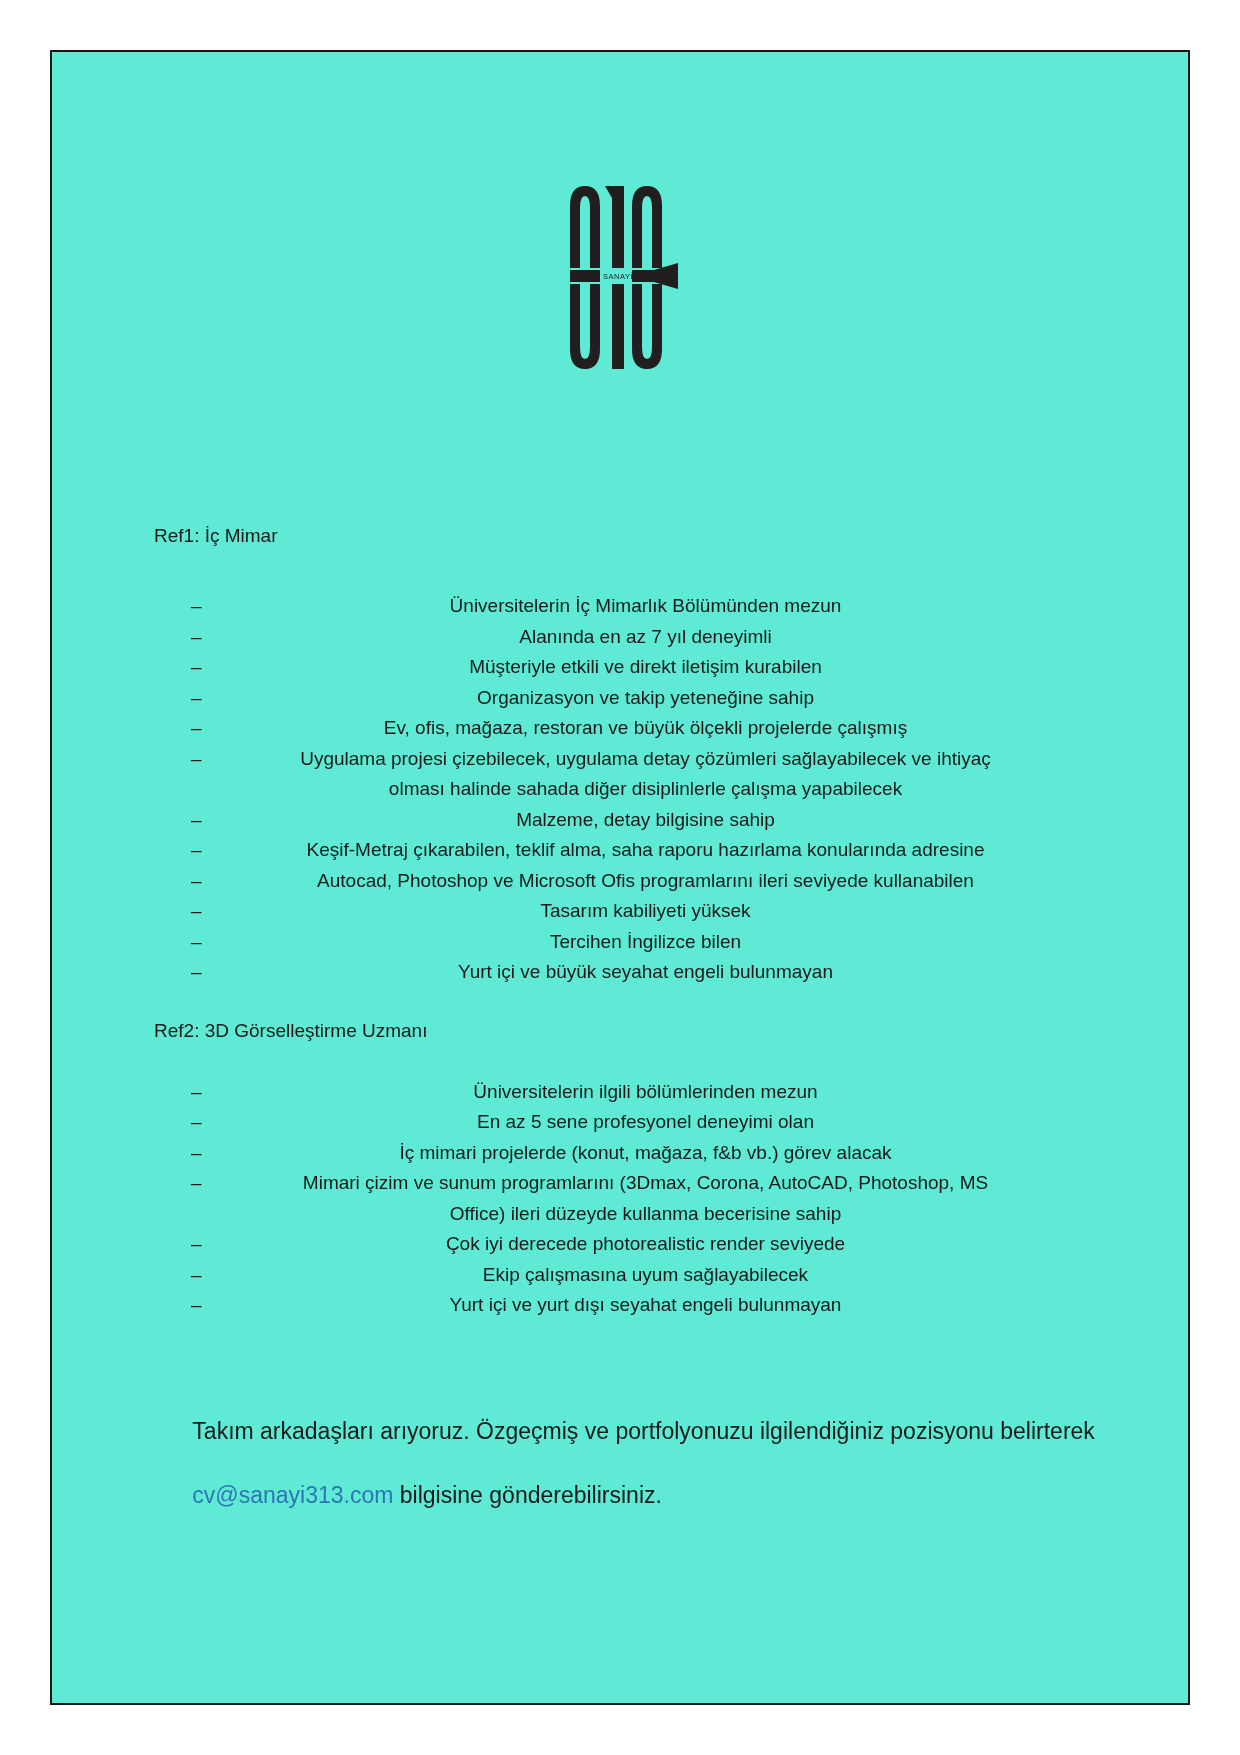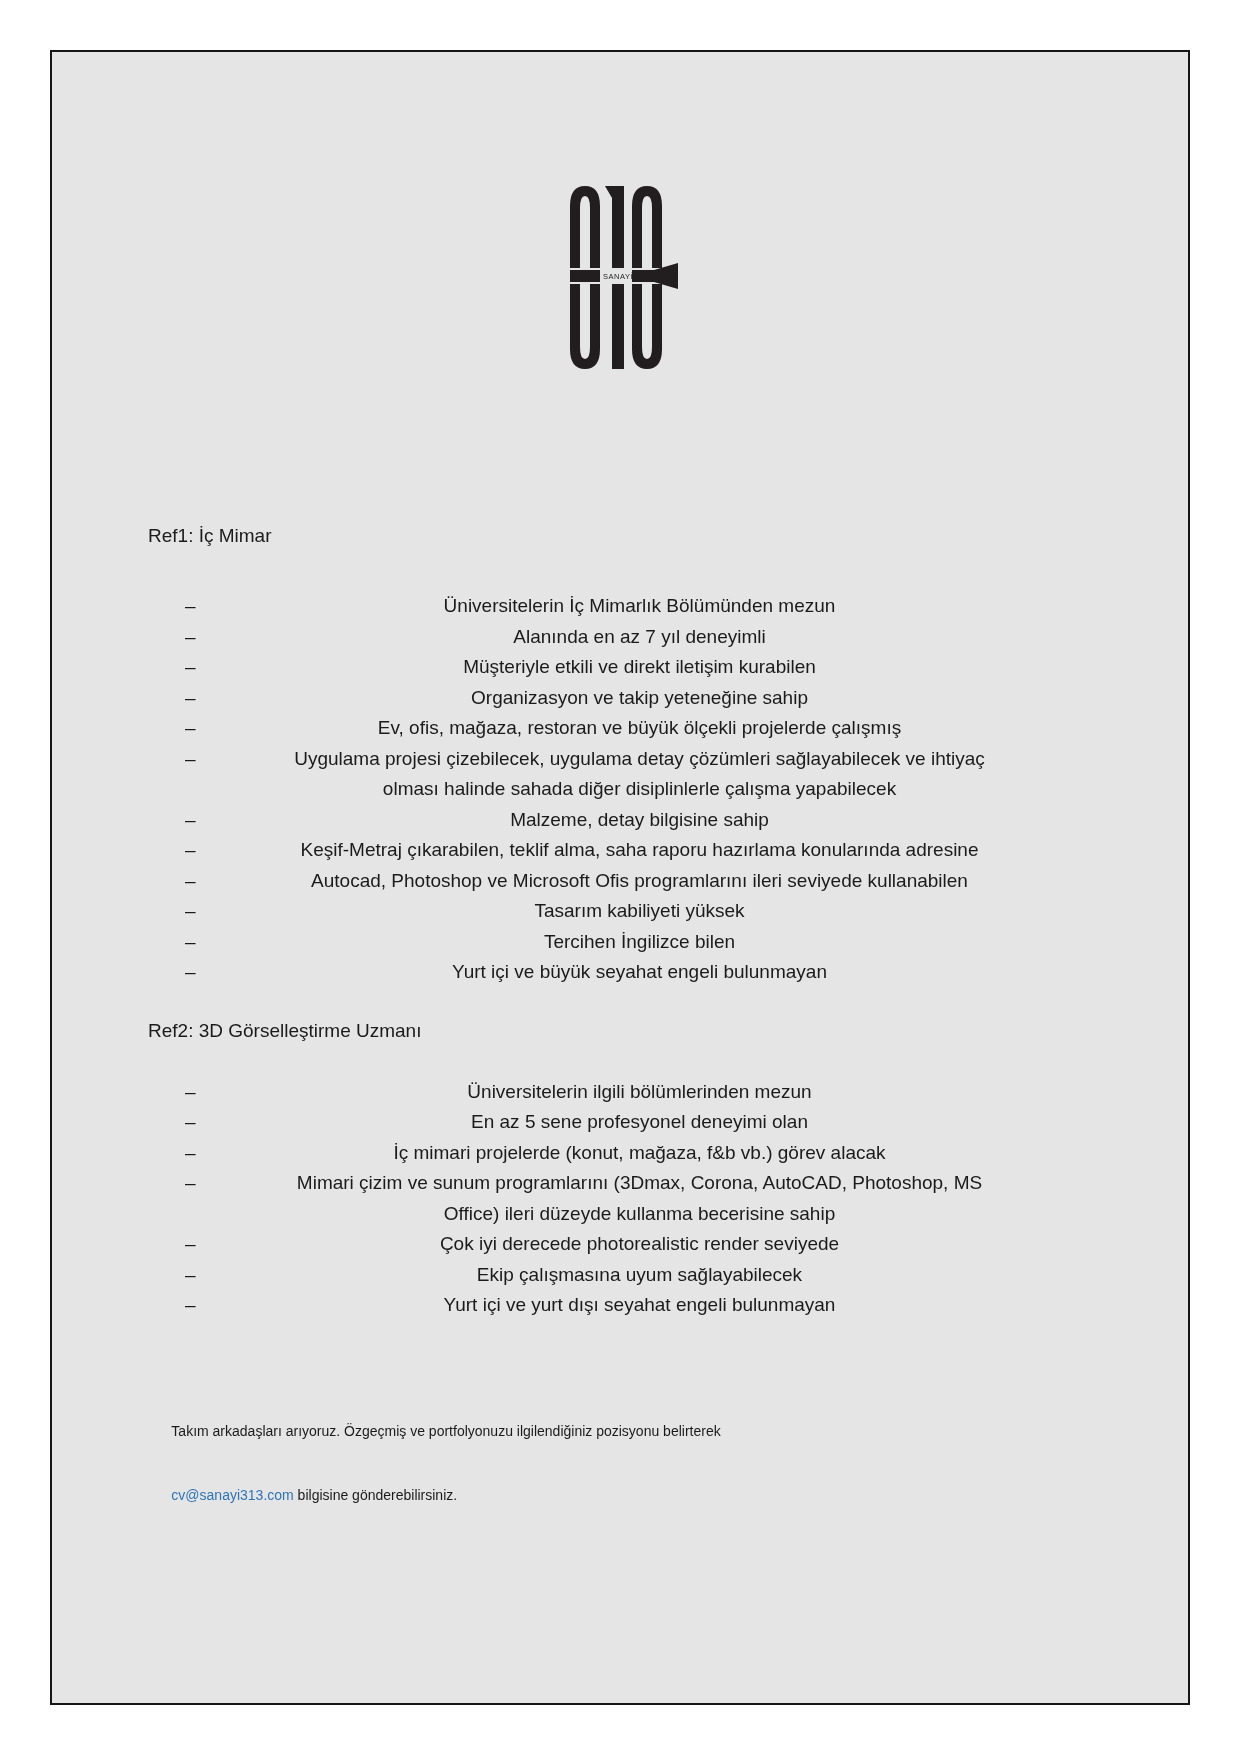--- a/index.html
+++ b/index.html
@@ -3,38 +3,38 @@
 <meta charset="utf-8">
 <style>
   html,body{margin:0;padding:0;}
   body{
     width:1240px;height:1755px;position:relative;background:#ffffff;
     font-family:"Liberation Sans","DejaVu Sans",sans-serif;
     color:#1b1b1b;
   }
   .sheet{
     position:absolute;left:50px;top:50px;width:1140px;height:1655px;
-    box-sizing:border-box;border:2px solid #161616;background:#e5e5e5;
+    box-sizing:border-box;border:2px solid #161616;background:#5eead4;
   }
   .logo-wrap{position:absolute;left:516px;top:128px;width:112px;height:195px;}
   .logo-wrap svg{display:block;}
-  .content{position:absolute;left:96px;top:0;width:990px;}
+  .content{position:absolute;left:102px;top:0;width:990px;}
   .section-title{
     font-size:19px;line-height:31px;font-weight:400;margin:0;
     white-space:pre-wrap;
   }
   #title-ref1{margin-top:468px;}
   #title-ref2{margin-top:27px;}
   ul.req-list{margin:0 0 0 37px;padding:0;list-style:none;width:880px;}
   #list-ref1{margin-top:40px;}
   #list-ref2{margin-top:31px;}
   ul.req-list li{display:flex;font-size:19px;line-height:30.5px;}
   .dash{flex:0 0 37px;}
   .li-text{white-space:pre-wrap;width:835px;text-align:center;}
-  .footer{margin-top:62px;font-size:14px;line-height:32px;width:960px;white-space:pre-wrap;}
+  .footer{margin-top:62px;font-size:23px;line-height:32px;width:960px;white-space:pre-wrap;}
   .email-link{color:#2E75B6;cursor:pointer;}
 </style>
 </head>
 <body>
 
 <div class="sheet">
 
   <div class="logo-wrap">
     <svg width="112" height="195" viewBox="0 0 112 195" xmlns="http://www.w3.org/2000/svg">
       <g fill="#221e1f">

